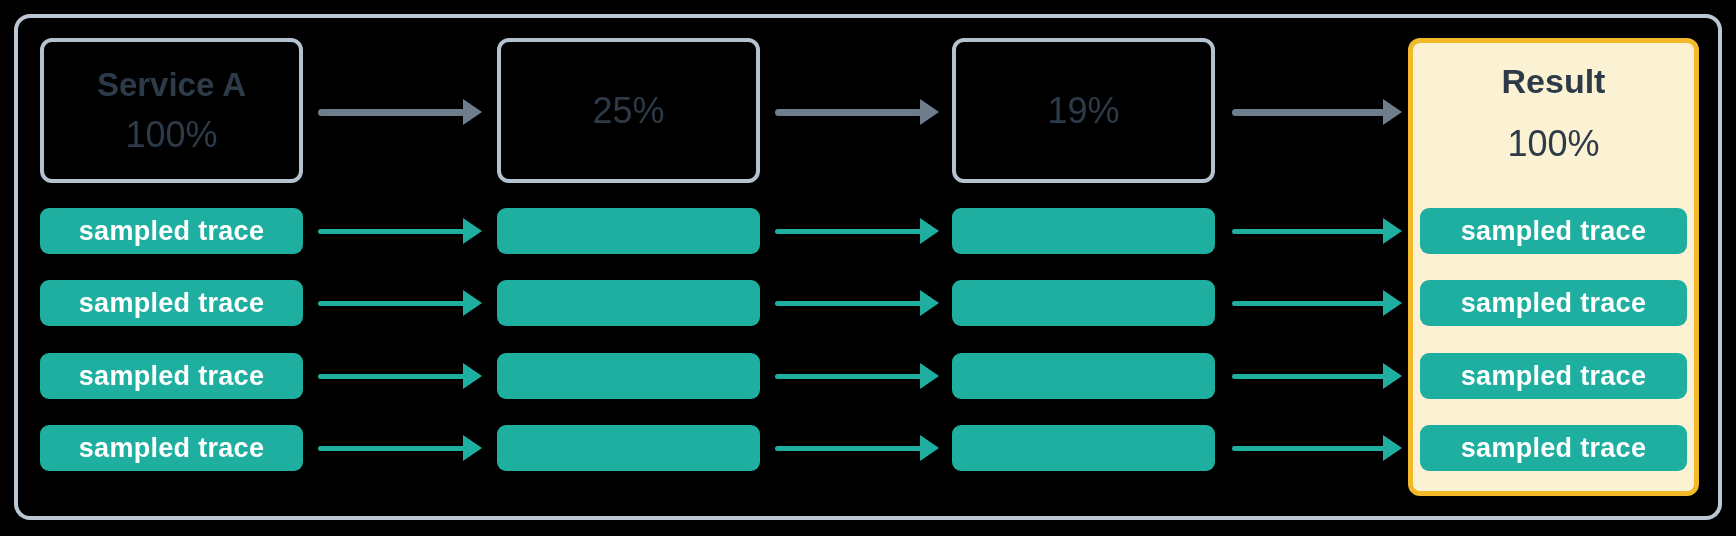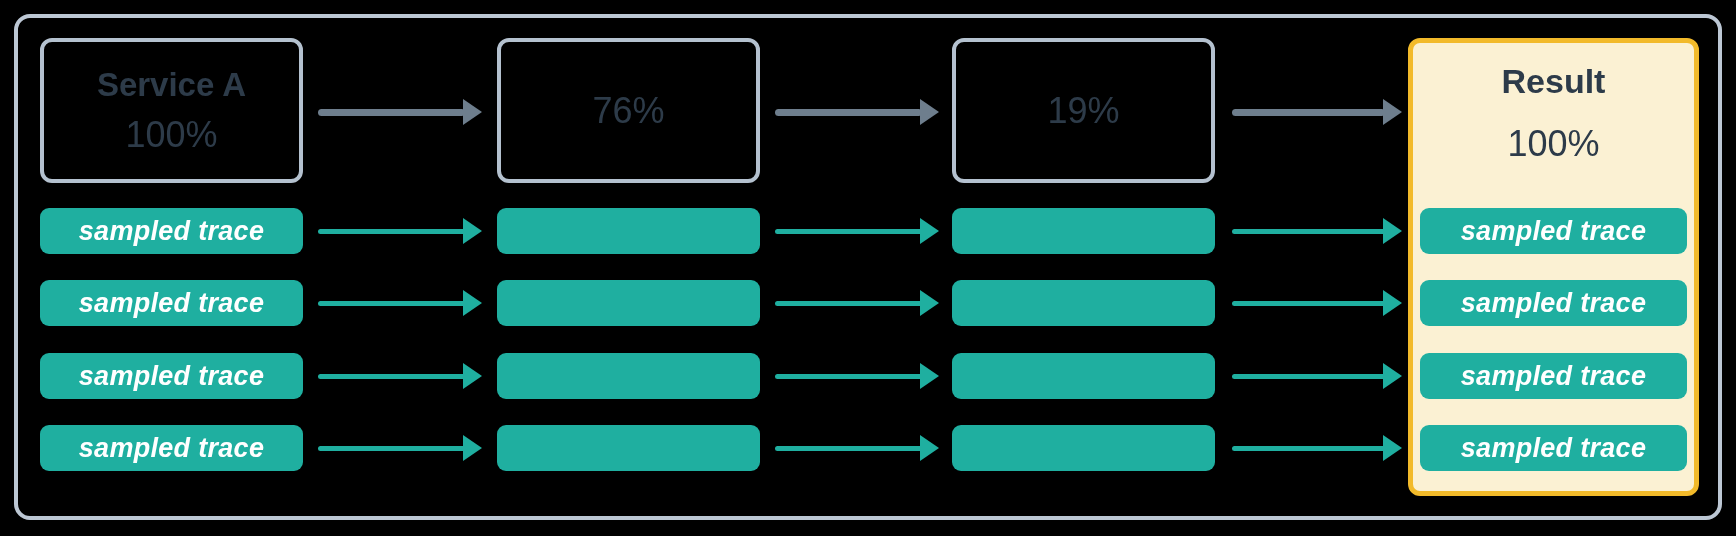--- a/index.html
+++ b/index.html
@@ -93,21 +93,20 @@
     height:46px;
     background:var(--teal,#1FAFA0);
     border-radius:9px;
     display:flex;
     align-items:center;
     justify-content:center;
     color:var(--trace-text,#FFFFFF);
     font-size:27px;
     font-weight:bold;
     letter-spacing:0.3px;
-    font-style:italic;
   }
   .col-a{left:40px;width:263px;}
   .col-b{left:497px;width:263px;}
   .col-c{left:952px;width:263px;}
   .row-1{top:208px;}
   .row-2{top:280px;}
   .row-3{top:353px;}
   .row-4{top:425px;}
   .result-trace{left:7px;width:267px;}
   .r-row-1{top:165px;}
@@ -154,21 +153,21 @@
 
 <div class="canvas">
 
   <div class="frame"></div>
 
   <div class="service" style="left:40px">
     <div class="service-name">Service A</div>
     <div class="service-rate">100%</div>
   </div>
   <div class="service" style="left:497px">
-    <div class="service-rate">76%</div>
+    <div class="service-rate">25%</div>
   </div>
   <div class="service" style="left:952px">
     <div class="service-rate">19%</div>
   </div>
 
   <div class="arrow arrow-gray a-top gap-1"></div>
   <div class="arrow arrow-gray a-top gap-2"></div>
   <div class="arrow arrow-gray a-top gap-3"></div>
 
   <div class="trace col-a row-1">

